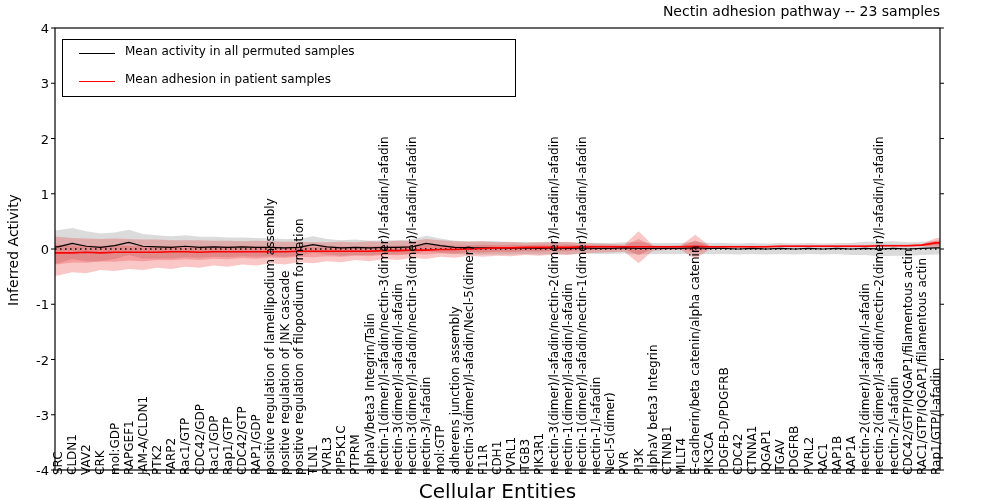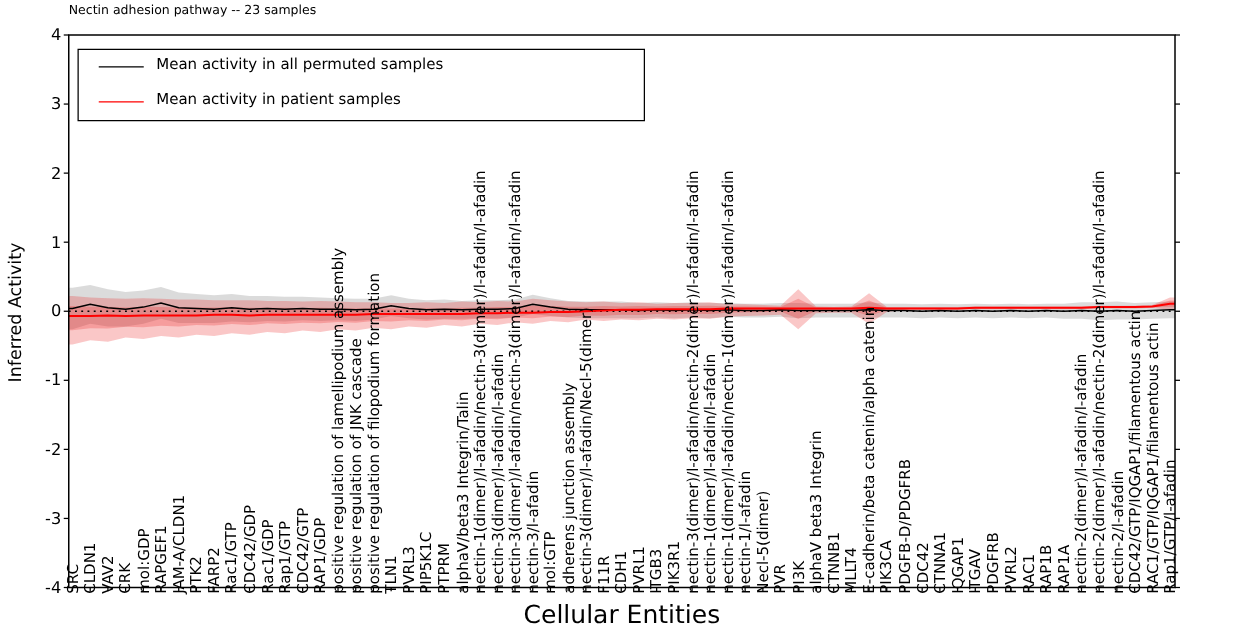--- a/index.html
+++ b/index.html
@@ -1,19 +1,19 @@
 <!DOCTYPE html>
 <html><head>
 <meta charset="utf-8">
 <style>
   html,body{margin:0;padding:0;background:#ffffff;}
   #figure{position:relative;width:1000px;height:500px;background:#ffffff;overflow:hidden;
           font-family:"DejaVu Sans","Liberation Sans",sans-serif;color:#000;}
   #plot-svg{position:absolute;left:0;top:0;}
-  .title{position:absolute;top:3px;left:55px;width:885px;text-align:left;font-size:10px;}
+  .title{position:absolute;top:3px;left:55px;width:885px;text-align:right;font-size:14px;}
   .xlabel{position:absolute;top:479px;left:55px;width:885px;text-align:center;font-size:20px;}
   .ylabel{position:absolute;left:-47px;top:242px;width:120px;text-align:center;font-size:14px;
           transform:rotate(-90deg);}
   .ytick{position:absolute;width:40px;text-align:right;font-size:13px;line-height:13px;}
   .xtick{position:absolute;font-size:12px;line-height:13px;white-space:nowrap;
          transform:rotate(-90deg);transform-origin:0 0;}
   .legend{position:absolute;left:62px;top:39px;width:452px;height:56px;background:#ffffff;
           border:1.3px solid #000;}
   .legend-row{position:relative;height:28px;}
   .legend-swatch{position:absolute;left:16px;top:13px;width:36px;height:0;border-top-width:1.6px;border-top-style:solid;}
@@ -195,16 +195,16 @@
       <div class="xtick" style="left: 930px; top: 475px;">Rap1/GTP/l-afadin</div>
     </div>
 
   <div class="legend">
     <div class="legend-row">
       <div class="legend-swatch" id="sw0" style="border-top-color: rgb(0, 0, 0);"></div>
       <div class="legend-label">Mean activity in all permuted samples</div>
     </div>
     <div class="legend-row">
       <div class="legend-swatch" id="sw1" style="border-top-color: rgb(255, 0, 0);"></div>
-      <div class="legend-label">Mean activity in patient samples</div>
+      <div class="legend-label">Mean adhesion in patient samples</div>
     </div>
   </div>
 </div>
 
 </body></html>

